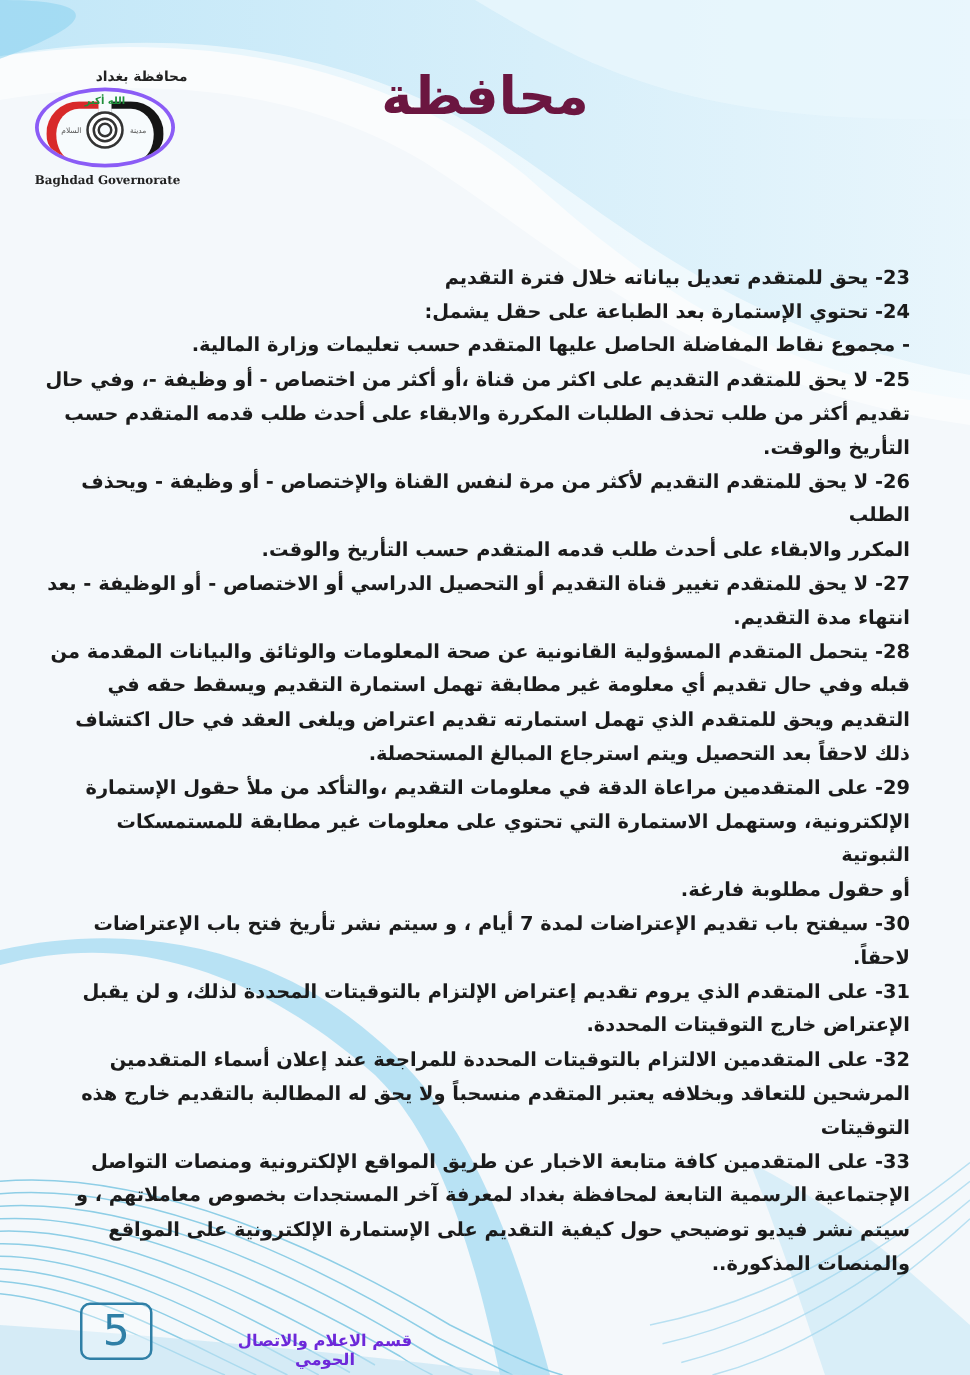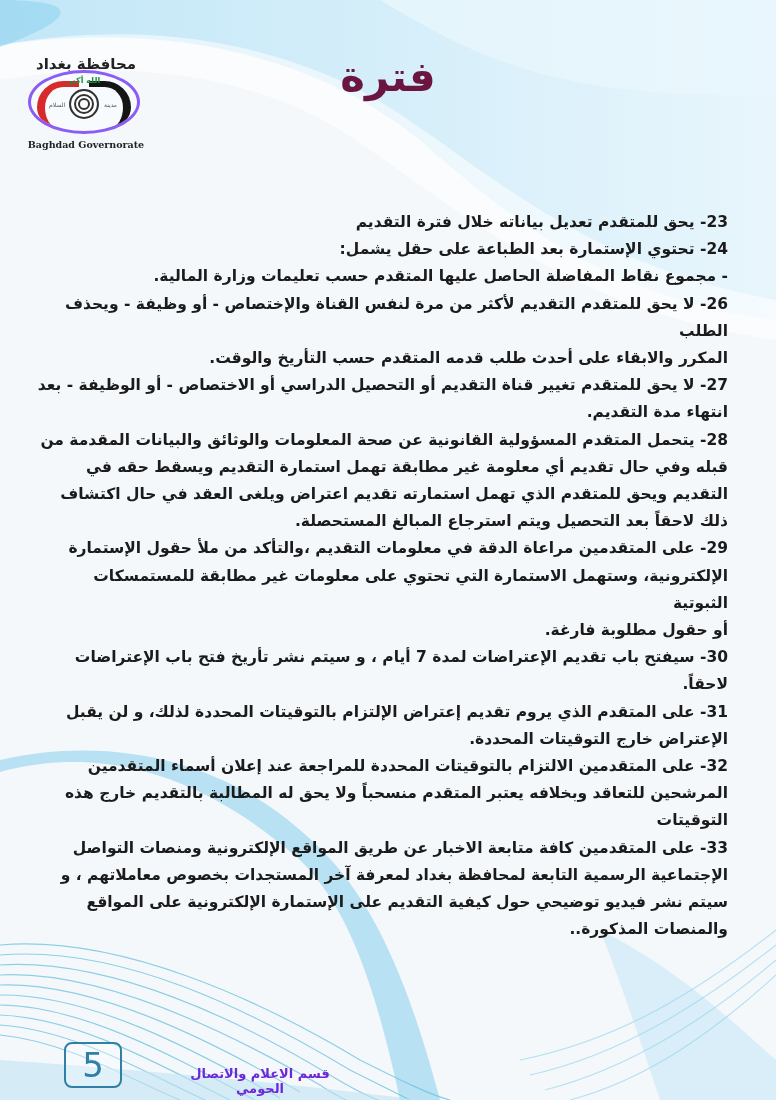--- a/index.html
+++ b/index.html
@@ -13,22 +13,22 @@
     .bg {
       position: absolute; inset: 0; overflow: hidden; z-index: 0;
     }
     .bg svg { position: absolute; left: 0; top: 0; }
     .page { position: absolute; inset: 0; z-index: 1; }
 
     .logo {
       position: absolute; left: 22px; top: 55px; width: 128px; height: 95px;
     }
     .logo-top {
-      position: absolute; left: 0; top: 0; width: 100%; text-align: center;
-      font-size: 15px; font-weight: bold; color: #222;
+      position: absolute; left: 0; top: 0; width: 100%; text-align: right;
+      font-size: 11px; font-weight: bold; color: #222;
     }
     .logo-oval {
       position: absolute; left: 6px; top: 15px; width: 112px; height: 64px;
       border-radius: 50%; border: 3px solid #8b5cf6; background: #f7fbfd;
       overflow: hidden;
     }
     .logo-oval .red {
       position: absolute; left: 6px; top: 8px; width: 42px; height: 46px;
       border-left: 8px solid #d82a2a; border-top: 6px solid #d82a2a;
       border-radius: 40px 0 0 30px;
@@ -136,26 +136,27 @@
       <div class="red"></div>
       <div class="black"></div>
       <div class="green">الله أكبر</div>
       <div class="side r">مدينة</div>
       <div class="side l">السلام</div>
       <div class="rings"></div>
     </div>
     <div class="logo-bottom">Baghdad Governorate</div>
   </div>
 
-  <h1 class="title">فترة</h1>
+  <h1 class="title">محافظة</h1>
 
   <div class="content">
     <p><span>23- يحق للمتقدم تعديل بياناته خلال فترة التقديم</span></p>
     <p><span>24- تحتوي الإستمارة بعد الطباعة على حقل يشمل:</span></p>
     <p><span>- مجموع نقاط المفاضلة الحاصل عليها المتقدم حسب تعليمات وزارة المالية.</span></p>
+    <p><span>25- لا يحق للمتقدم التقديم على اكثر من قناة ،أو أكثر من اختصاص - أو وظيفة -، وفي حال</span><br><span>تقديم أكثر من طلب تحذف الطلبات المكررة والابقاء على أحدث طلب قدمه المتقدم حسب</span><br><span>التأريخ والوقت.</span></p>
     <p><span>26- لا يحق للمتقدم التقديم لأكثر من مرة لنفس القناة والإختصاص - أو وظيفة - ويحذف الطلب</span><br><span>المكرر والابقاء على أحدث طلب قدمه المتقدم حسب التأريخ والوقت.</span></p>
     <p><span>27- لا يحق للمتقدم تغيير قناة التقديم أو التحصيل الدراسي أو الاختصاص - أو الوظيفة - بعد</span><br><span>انتهاء مدة التقديم.</span></p>
     <p><span>28- يتحمل المتقدم المسؤولية القانونية عن صحة المعلومات والوثائق والبيانات المقدمة من</span><br><span>قبله وفي حال تقديم أي معلومة غير مطابقة تهمل استمارة التقديم ويسقط حقه في</span><br><span>التقديم ويحق للمتقدم الذي تهمل استمارته تقديم اعتراض ويلغى العقد في حال اكتشاف</span><br><span>ذلك لاحقاً بعد التحصيل ويتم استرجاع المبالغ المستحصلة.</span></p>
     <p><span>29- على المتقدمين مراعاة الدقة في معلومات التقديم ،والتأكد من ملأ حقول الإستمارة</span><br><span>الإلكترونية، وستهمل الاستمارة التي تحتوي على معلومات غير مطابقة للمستمسكات الثبوتية</span><br><span>أو حقول مطلوبة فارغة.</span></p>
     <p><span>30- سيفتح باب تقديم الإعتراضات لمدة 7 أيام ، و سيتم نشر تأريخ فتح باب الإعتراضات لاحقاً.</span></p>
     <p><span>31- على المتقدم الذي يروم تقديم إعتراض الإلتزام بالتوقيتات المحددة لذلك، و لن يقبل</span><br><span>الإعتراض خارج التوقيتات المحددة.</span></p>
     <p><span>32- على المتقدمين الالتزام بالتوقيتات المحددة للمراجعة عند إعلان أسماء المتقدمين</span><br><span>المرشحين للتعاقد وبخلافه يعتبر المتقدم منسحباً ولا يحق له المطالبة بالتقديم خارج هذه</span><br><span>التوقيتات</span></p>
     <p><span>33- على المتقدمين كافة متابعة الاخبار عن طريق المواقع الإلكترونية ومنصات التواصل</span><br><span>الإجتماعية الرسمية التابعة لمحافظة بغداد لمعرفة آخر المستجدات بخصوص معاملاتهم ، و</span><br><span>سيتم نشر فيديو توضيحي حول كيفية التقديم على الإستمارة الإلكترونية على المواقع</span><br><span>والمنصات المذكورة..</span></p>
   </div>
 

